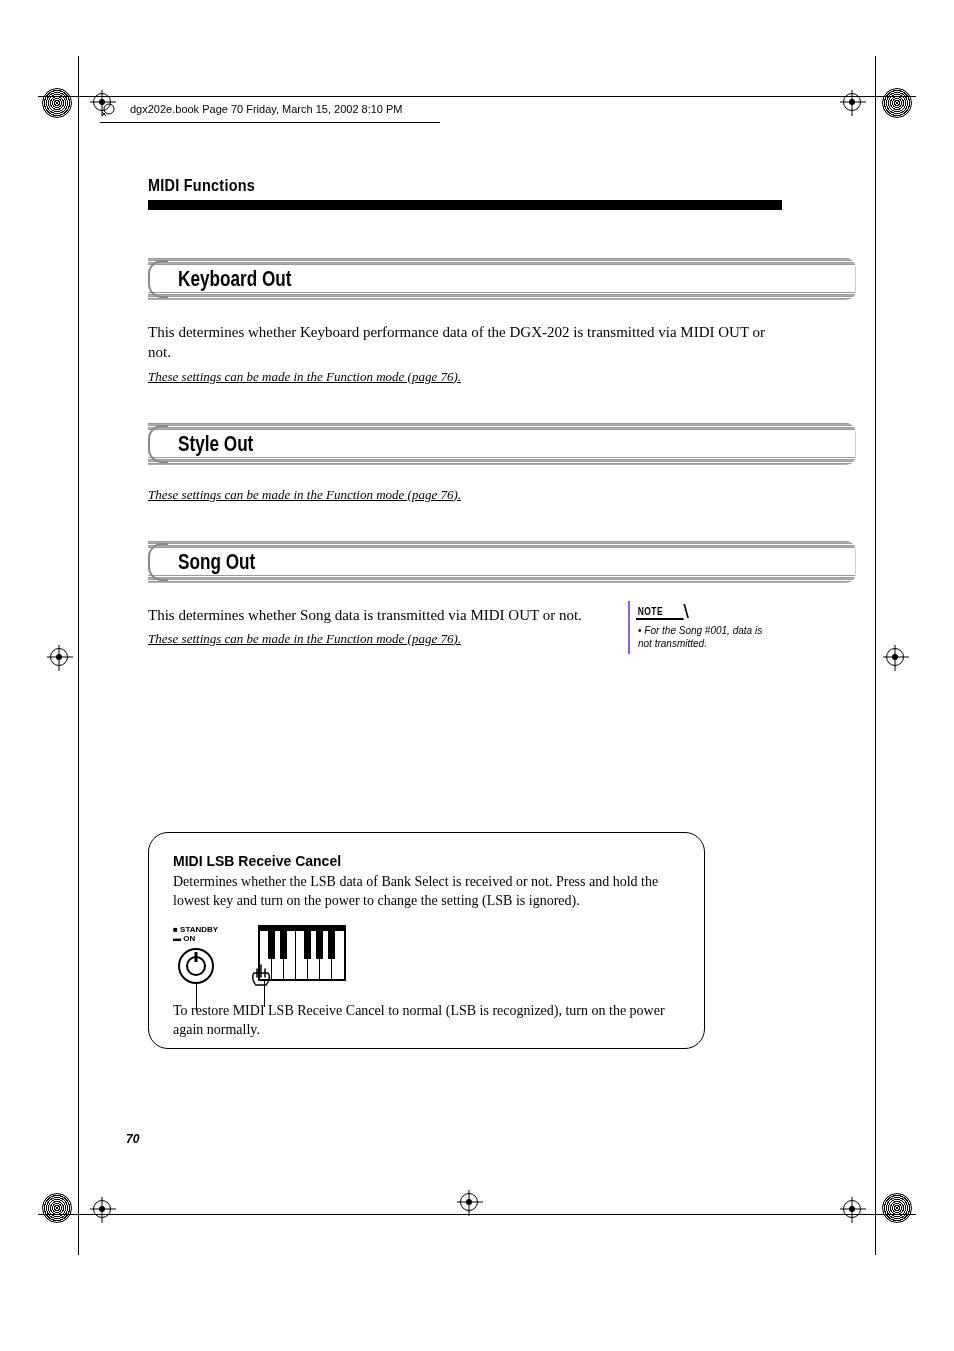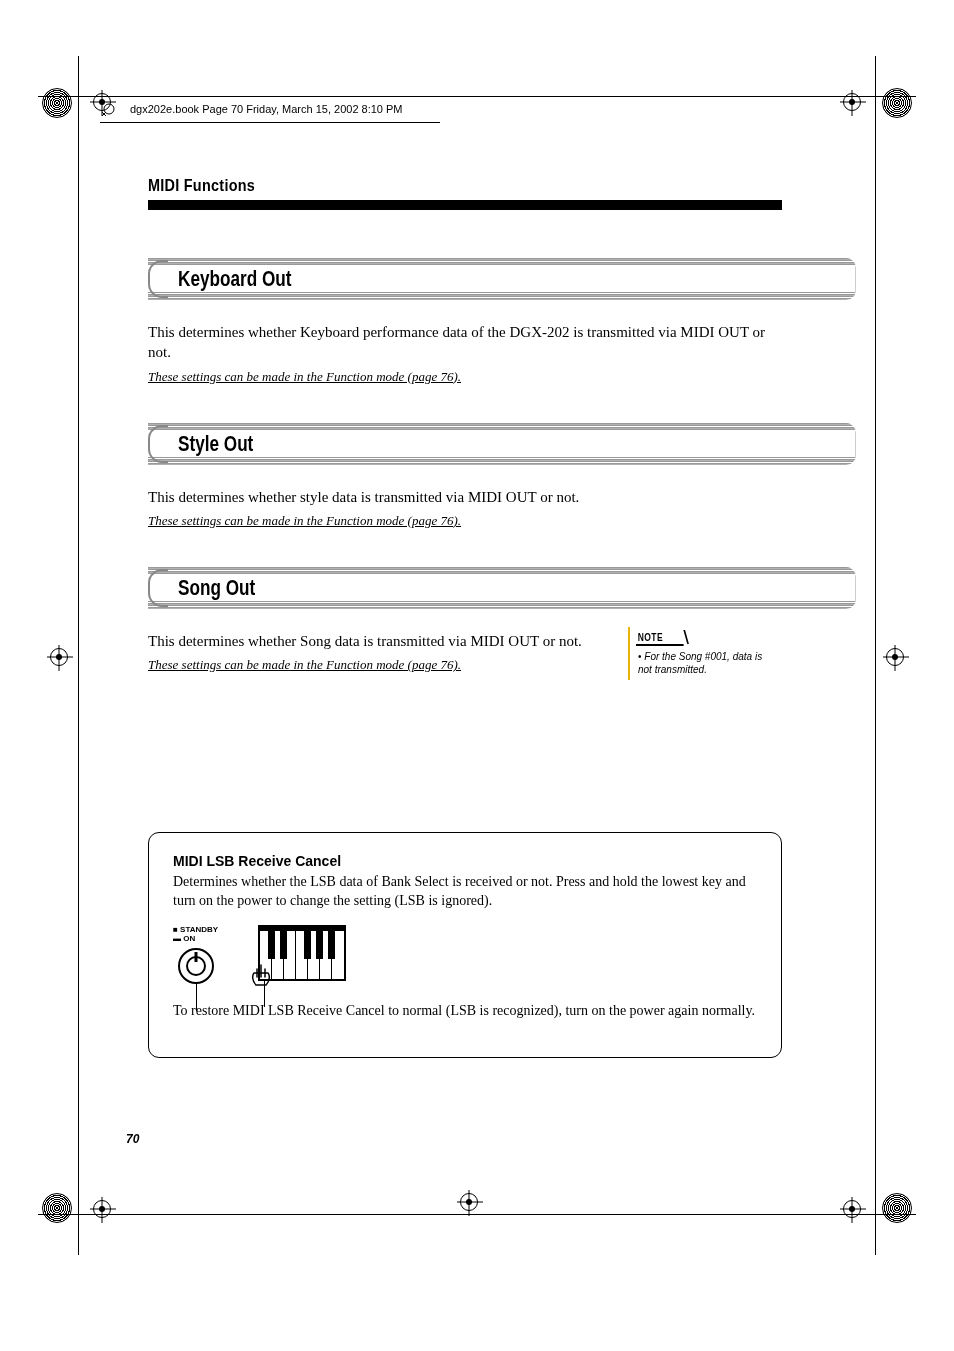--- a/index.html
+++ b/index.html
@@ -142,21 +142,21 @@
     text-decoration: underline;
   }
   .song-row {
     display: flex;
     align-items: flex-start;
     gap: 18px;
   }
   .song-col-main { flex: 0 0 462px; }
   .note-box {
     flex: 0 0 150px;
-    border-left: 2px solid #eab308;
+    border-left: 2px solid #8b5cf6;
     padding: 0 0 4px 6px;
     margin-top: -4px;
   }
   .note-header {
     font-family: Arial, Helvetica, sans-serif;
     font-weight: 900;
     font-size: 10px;
     letter-spacing: 0.5px;
     border-bottom: 2px solid #000;
     display: inline-block;
@@ -182,24 +182,24 @@
   }
   .note-body::before {
     content: '• ';
     font-style: normal;
   }
 
   .info-box {
     position: absolute;
     top: 832px;
     left: 148px;
-    width: 634px;
+    width: 557px;
     border: 1px solid #000;
-    border-radius: 11px;
-    padding: 20px 24px 36px 24px;
+    border-radius: 20px;
+    padding: 20px 24px 8px 24px;
   }
   .info-title {
     font-family: Arial, Helvetica, sans-serif;
     font-weight: bold;
     font-size: 14px;
     margin-bottom: 4px;
   }
   .info-text {
     font-size: 14px;
     line-height: 1.35;
@@ -335,21 +335,20 @@
   </div>
 
   <div class="section">
     <div class="section-header">
       <div class="section-header-stripe-top"></div>
       <div class="section-header-mid"></div>
       <div class="section-header-stripe-bottom"></div>
       <div class="section-header-bracket"></div>
       <h2>Style Out</h2>
     </div>
-    <p class="body-text">This determines whether style data is transmitted via MIDI OUT or not.</p>
     <p class="body-link">These settings can be made in the Function mode (page 76).</p>
   </div>
 
   <div class="section">
     <div class="section-header">
       <div class="section-header-stripe-top"></div>
       <div class="section-header-mid"></div>
       <div class="section-header-stripe-bottom"></div>
       <div class="section-header-bracket"></div>
       <h2>Song Out</h2>

